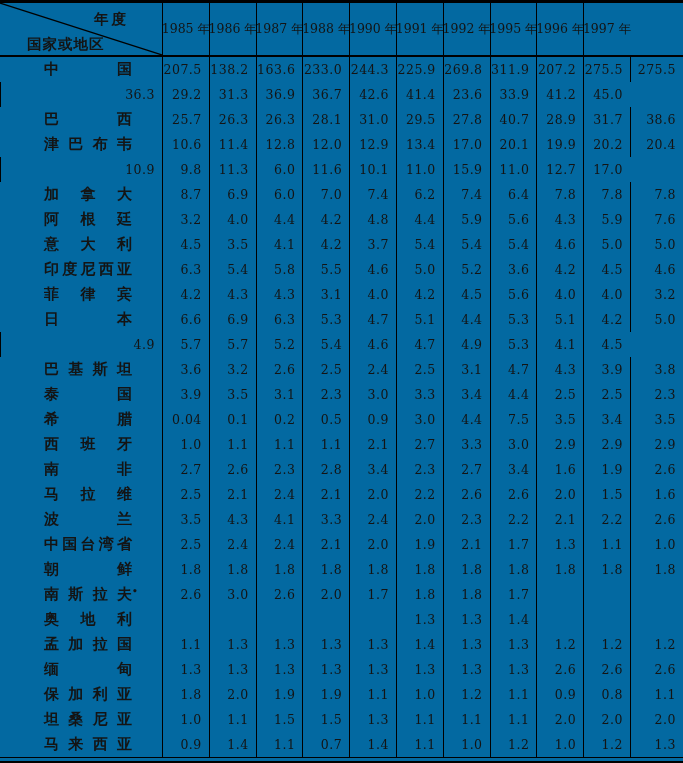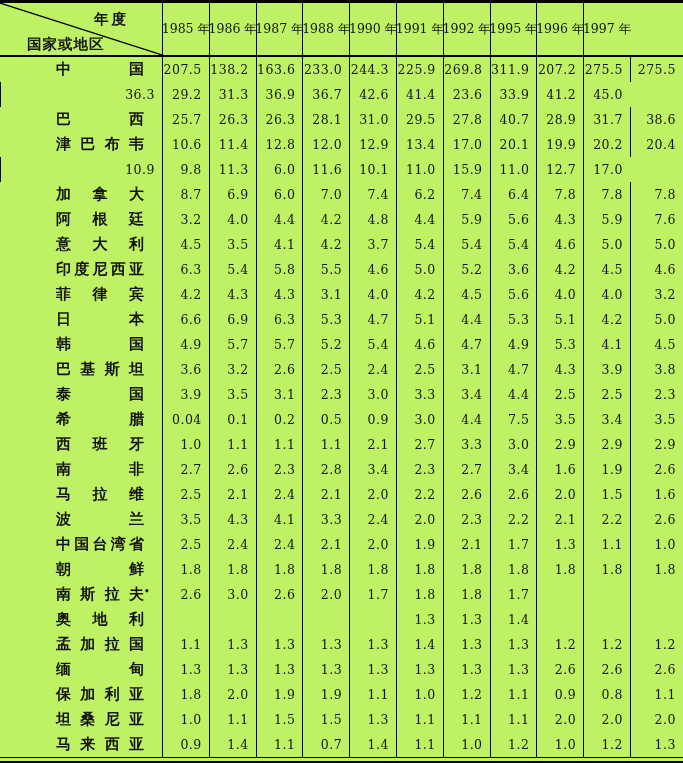--- a/index.html
+++ b/index.html
@@ -1,18 +1,18 @@
 <!DOCTYPE html>
 <html><head>
 <meta charset="utf-8">
 <style>
   html,body{margin:0;padding:0;background:#e9e9e7;}
   body{font-family:"DejaVu Serif","Liberation Serif",serif;color:#141414;}
   .page{
-    position:relative;width:683px;height:763px;background:#bef264;
+    position:relative;width:683px;height:763px;background:#0369a1;
     box-sizing:border-box;overflow:hidden;padding-left:32px;
   }
   .table{
     position:absolute;left:0;top:0;width:683px;
     border-top:3px solid #000;
     box-sizing:border-box;
   }
   .grid-row{
     display:grid;
     grid-template-columns:162px repeat(10,46.8px) minmax(0,1fr);
@@ -42,21 +42,21 @@
     box-sizing:border-box;
   }
   
   .tr{height:25px;}
   .name-cell{
     display:flex;align-items:center;
     font-size:15px;font-weight:600;
     box-sizing:border-box;white-space:nowrap;
   }
   .name-inner{
-    display:inline-block;width:88px;margin-left:56px;
+    display:inline-block;width:88px;margin-left:44px;
     text-align:justify;text-align-last:justify;
   }
   .fmark{
     font-size:9px;font-weight:700;line-height:1;
     align-self:flex-start;margin-top:5px;
   }
   .td{
     border-left:1px solid #000;
     display:flex;align-items:center;justify-content:flex-end;
     padding-right:7px;
@@ -262,23 +262,20 @@
           <div class="td">5.3</div>
           <div class="td">4.7</div>
           <div class="td">5.1</div>
           <div class="td">4.4</div>
           <div class="td">5.3</div>
           <div class="td">5.1</div>
           <div class="td">4.2</div>
           <div class="td">5.0</div>
         </div>
         <div class="tr grid-row">
-          <div class="name-cell">
-            <span class="name-inner">韩国</span>
-          </div>
           <div class="td">4.9</div>
           <div class="td">5.7</div>
           <div class="td">5.7</div>
           <div class="td">5.2</div>
           <div class="td">5.4</div>
           <div class="td">4.6</div>
           <div class="td">4.7</div>
           <div class="td">4.9</div>
           <div class="td">5.3</div>
           <div class="td">4.1</div>

